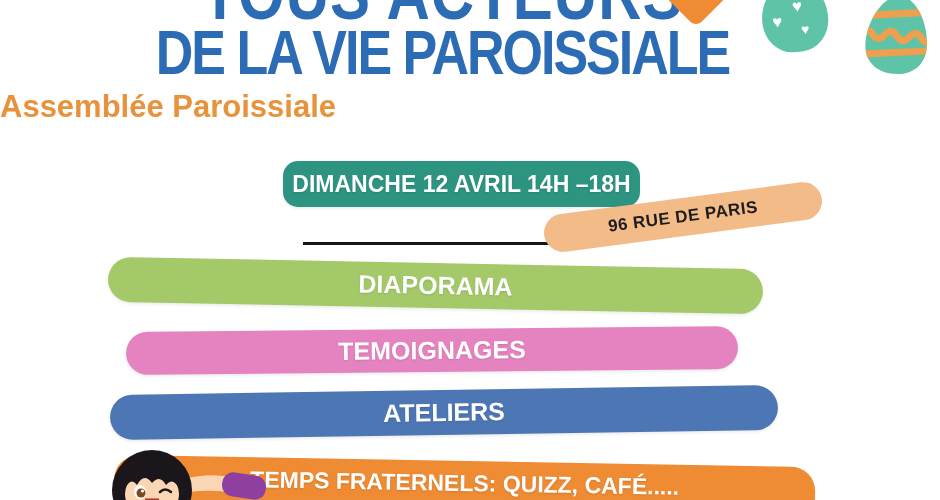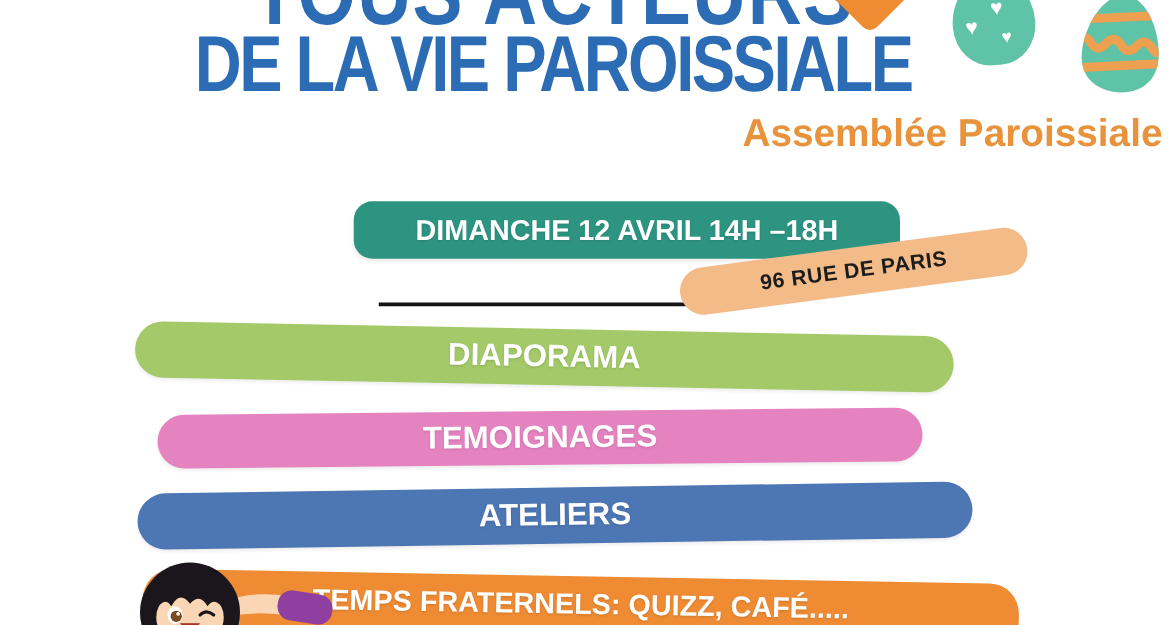--- a/index.html
+++ b/index.html
@@ -16,31 +16,31 @@
     text-align:center; font-weight:bold; font-size:60px; letter-spacing:1px;
     transform:scaleY(1.2);
   }
   .title-line2{
     left:0; right:55px; top:20px; height:64px; line-height:64px;
     text-align:center; font-weight:bold; font-size:52px; letter-spacing:-2px;
     transform:scaleY(1.22);
   }
   .subtitle{
     left:0; right:10px; top:88px; height:38px; line-height:38px;
-    text-align:right; font-weight:bold; font-size:31px;
+    text-align:left; font-weight:bold; font-size:31px;
   }
 
   
   .pill{
     display:flex; align-items:center; justify-content:center;
     color:#ffffff; font-weight:bold;
     box-shadow:0 2px 3px rgba(0,0,0,0.07);
   }
   .date-pill{
-    left:283px; top:161px; width:437px; height:46px; border-radius:15px;
+    left:283px; top:161px; width:357px; height:46px; border-radius:15px;
     font-size:23px; letter-spacing:0px;
   }
   .addr-pill{
     left:543px; top:198px; width:280px; height:38px; border-radius:19px;
     transform:rotate(-7.5deg);
     font-size:17px; letter-spacing:0.5px; color:#1c1c1c;
     box-shadow:none;
   }
   .underline{
     left:303px; top:242px; width:294px; height:3px; background:#151515;

